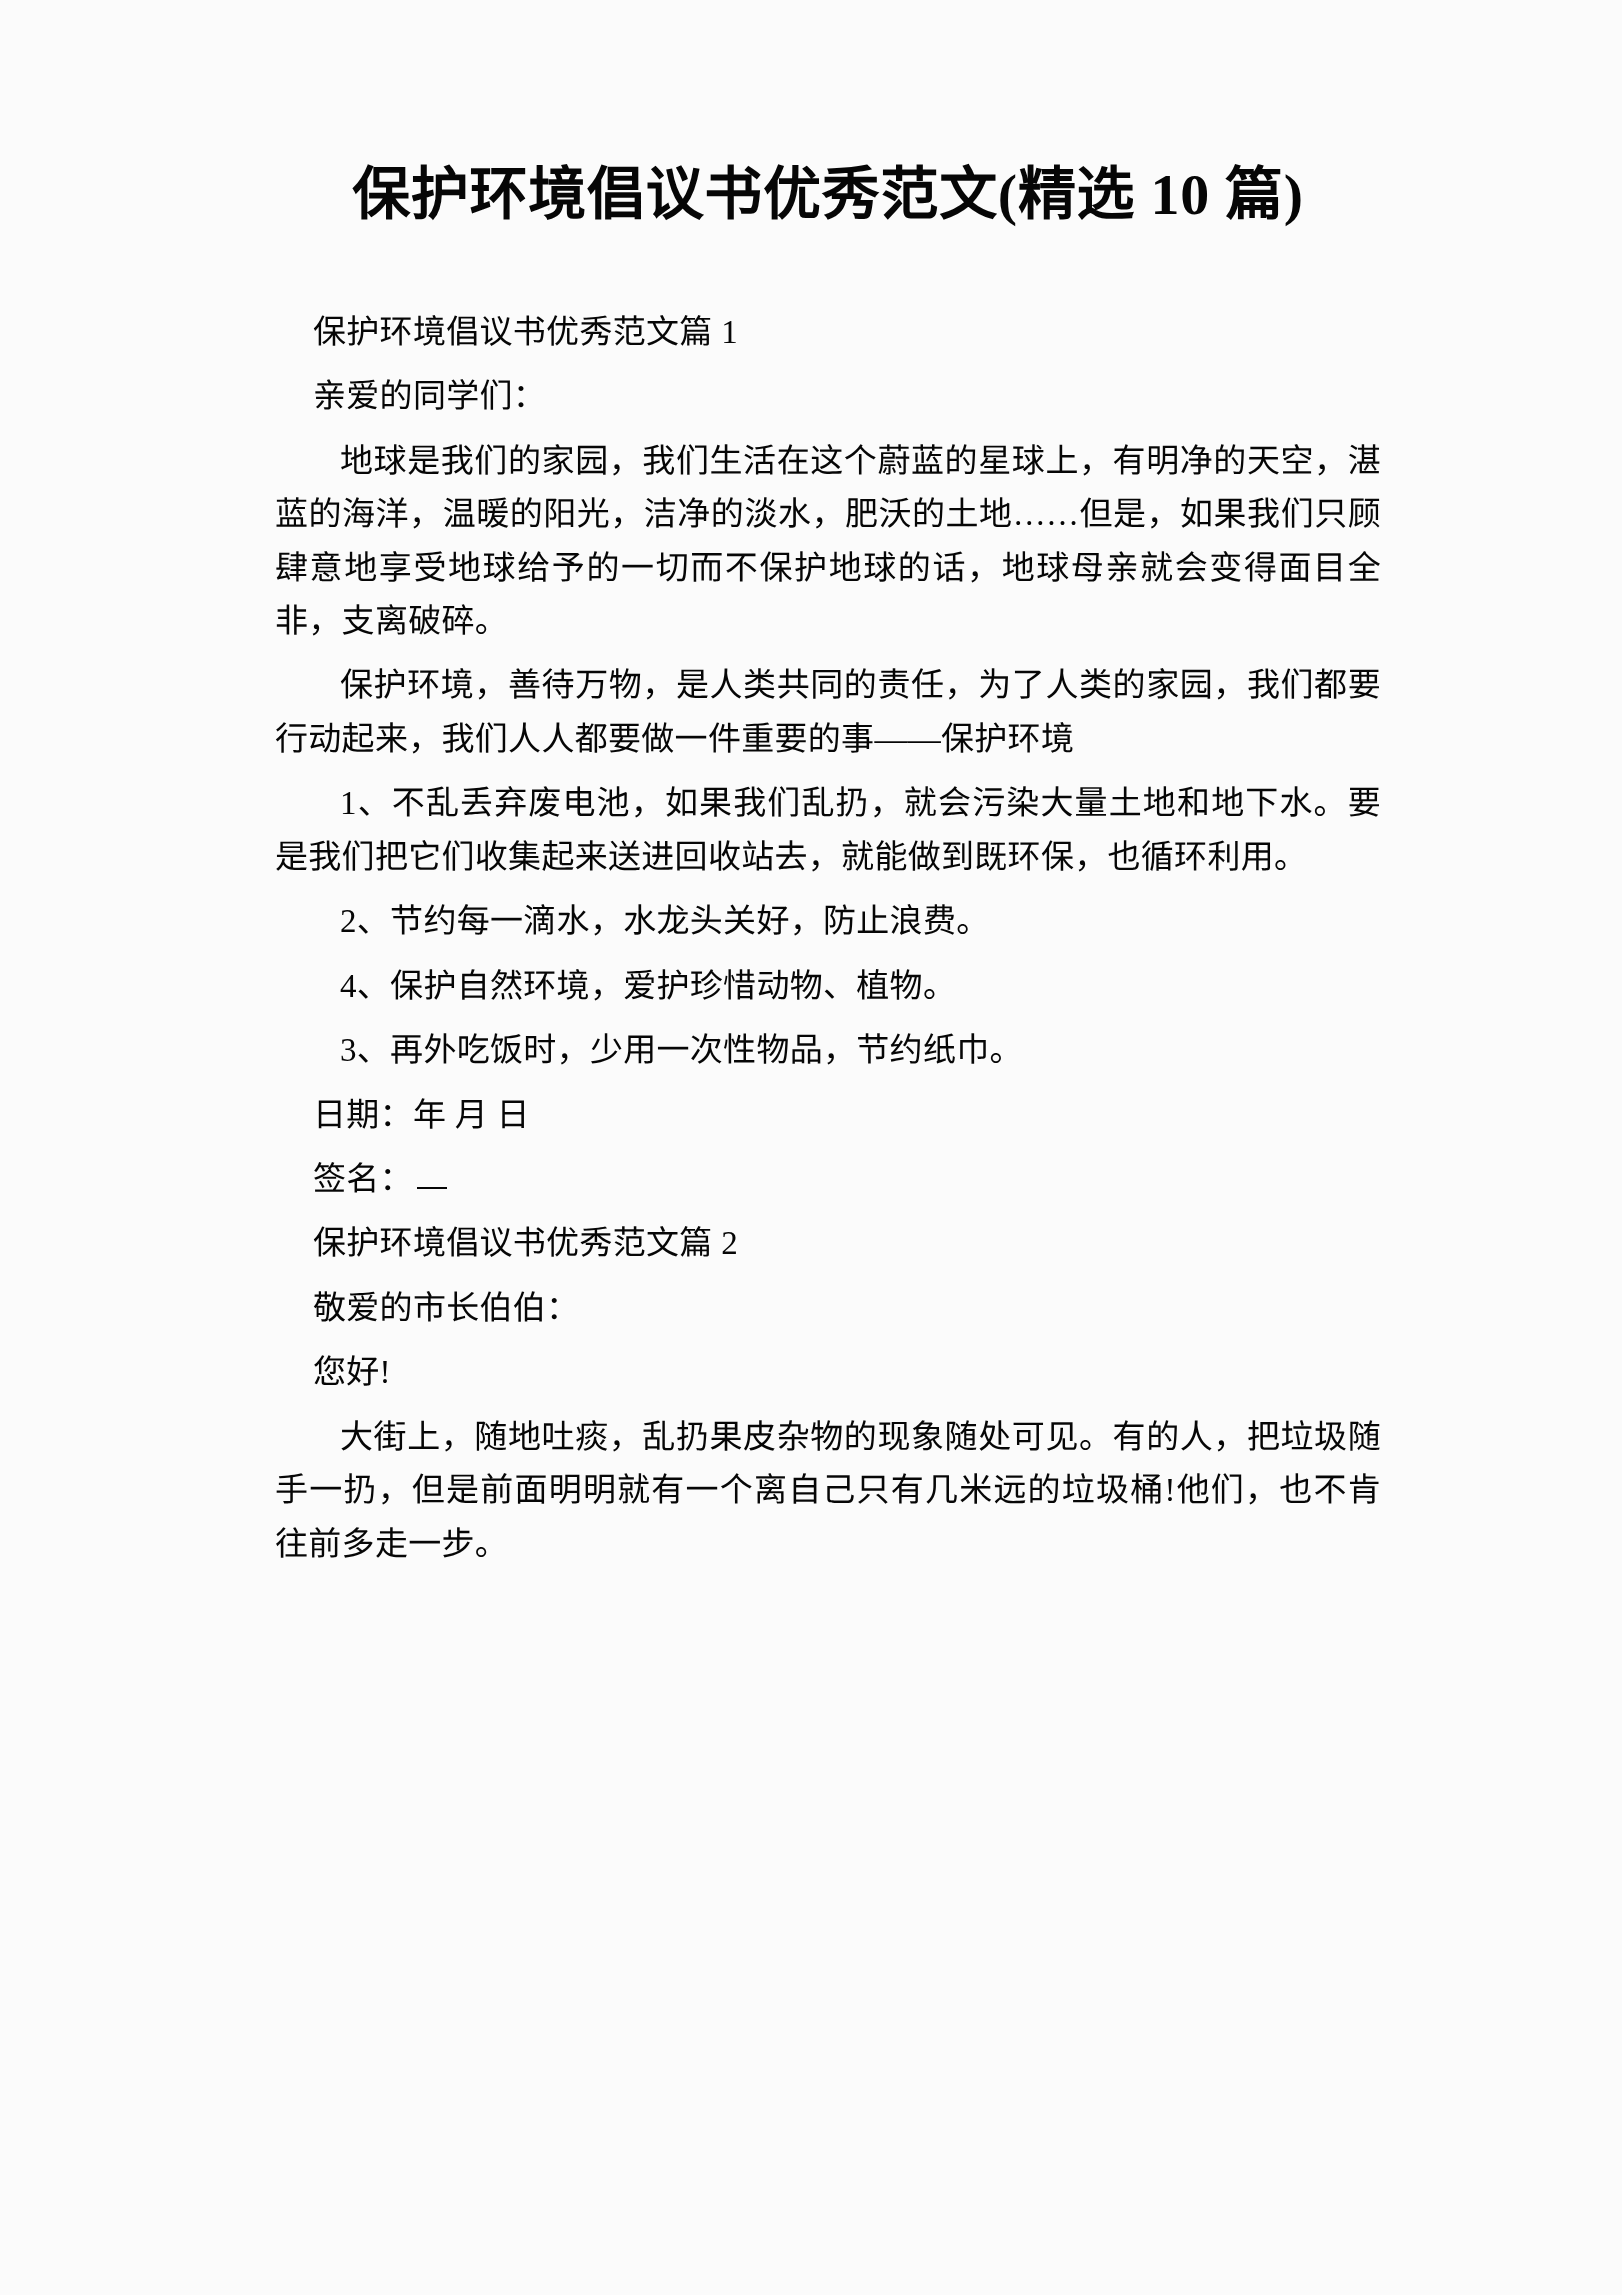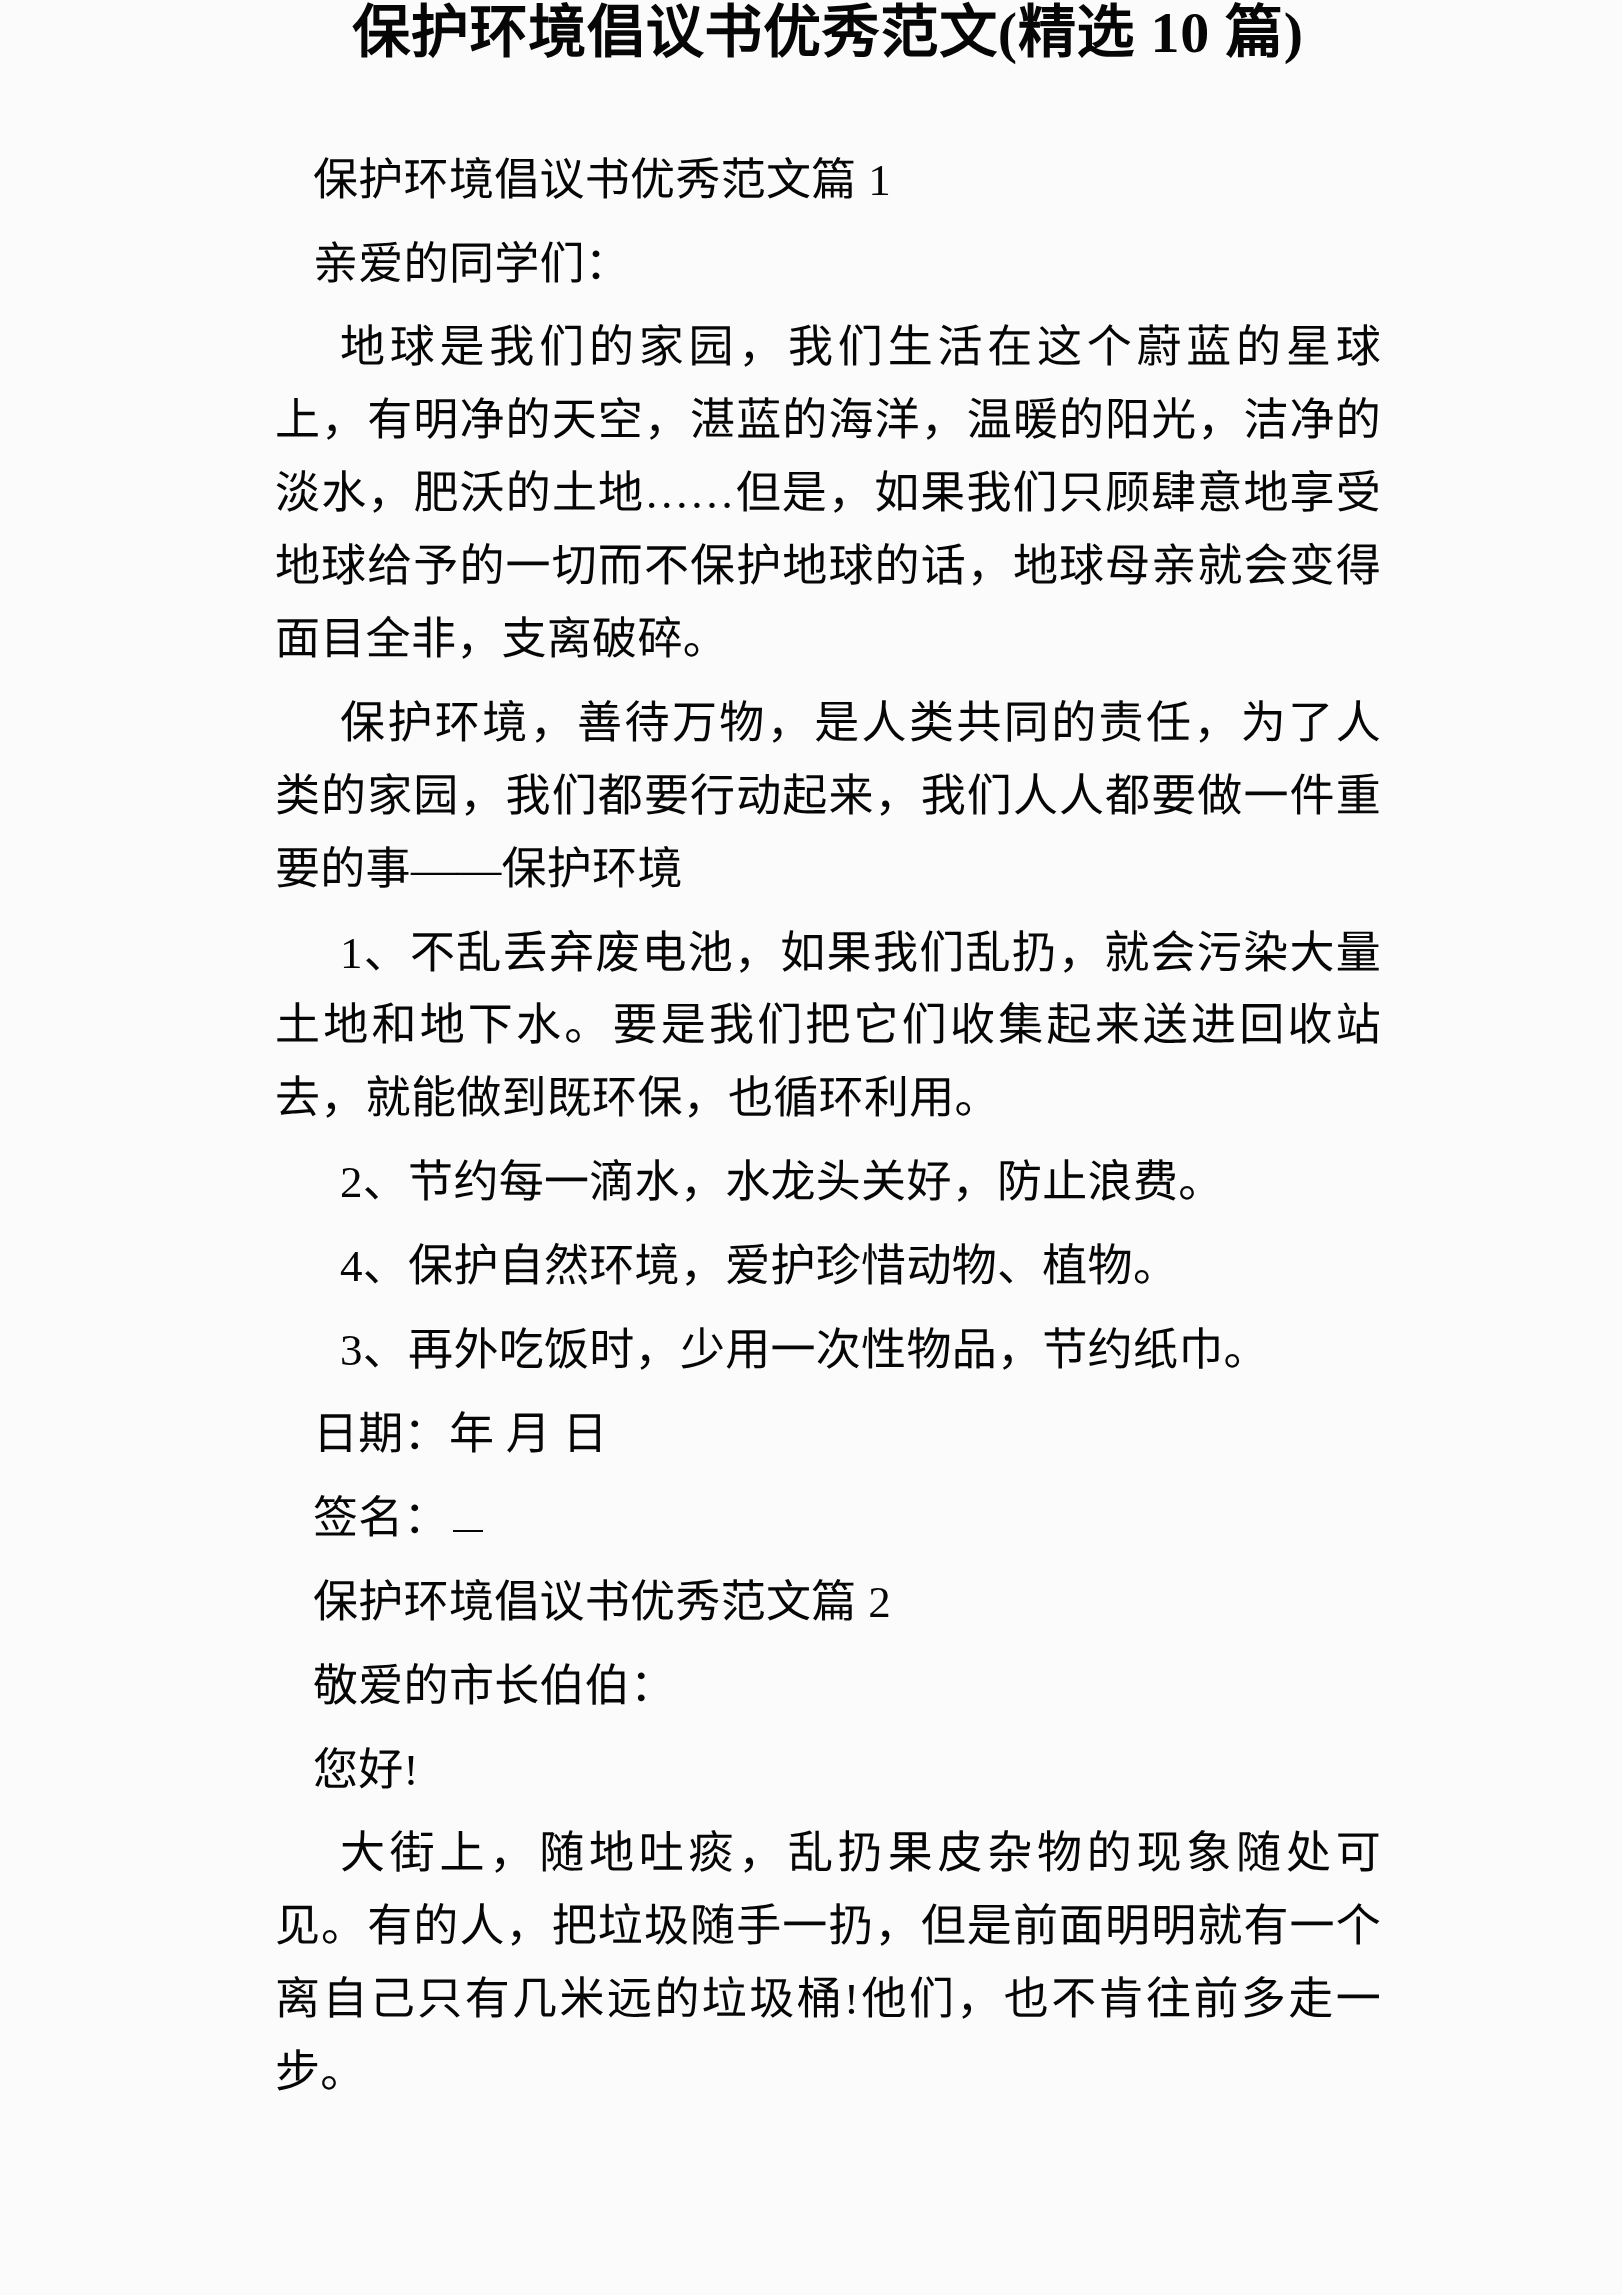--- a/index.html
+++ b/index.html
@@ -29,31 +29,32 @@
   }
 
   
   .doc-title {
     font-size: 58px;
     font-weight: 700;
     line-height: 1.15;
     text-align: center;
     letter-spacing: 0.7px;
     margin: 0;
+    padding-top: 162px;
     padding-bottom: 0;
     white-space: nowrap;
   }
 
   
   .body-block {
     margin-top: 77px;
   }
 
   .para {
-    font-size: 45px;
+    font-size: 33px;
     line-height: 1.62;
     margin: 0 0 11px 0;
     text-align: justify;
     text-justify: inter-ideograph;
     letter-spacing: 0.3px;
   }
 
   
   .para.flush {
     text-indent: 0;

